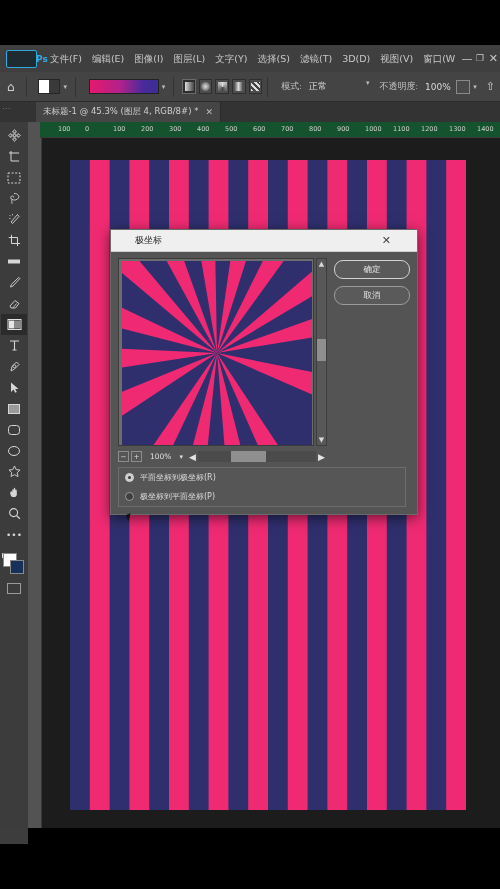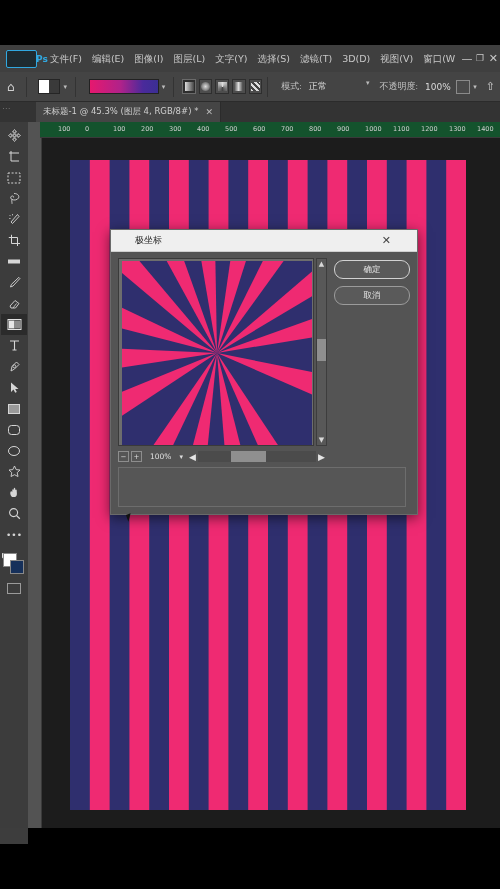--- a/index.html
+++ b/index.html
@@ -467,20 +467,28 @@
         <span class="zlabel">100%</span>
         <span class="zcaret">▾</span>
         <span class="hs-left">◀</span>
         <div class="hs-track">
           <div class="hs-thumb"></div>
         </div>
         <span class="hs-right">▶</span>
       </div>
 
       <div class="opt-group">
+        <div class="radio-row">
+          <span class="radio on"></span>
+          <span class="radio-label">平面坐标到极坐标(R)</span>
+        </div>
+        <div class="radio-row">
+          <span class="radio"></span>
+          <span class="radio-label">极坐标到平面坐标(P)</span>
+        </div>
       </div>
       <div class="cursor-arrow"></div>
 
       <div class="dlg-btns">
         <div class="dlg-btn primary">确定</div>
         <div class="dlg-btn">取消</div>
       </div>
 
     </div>
   </div>

